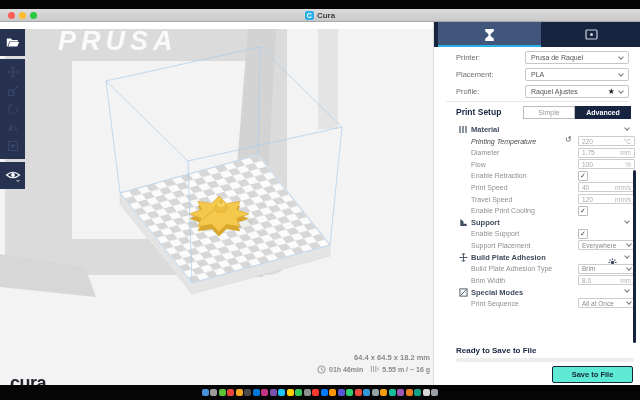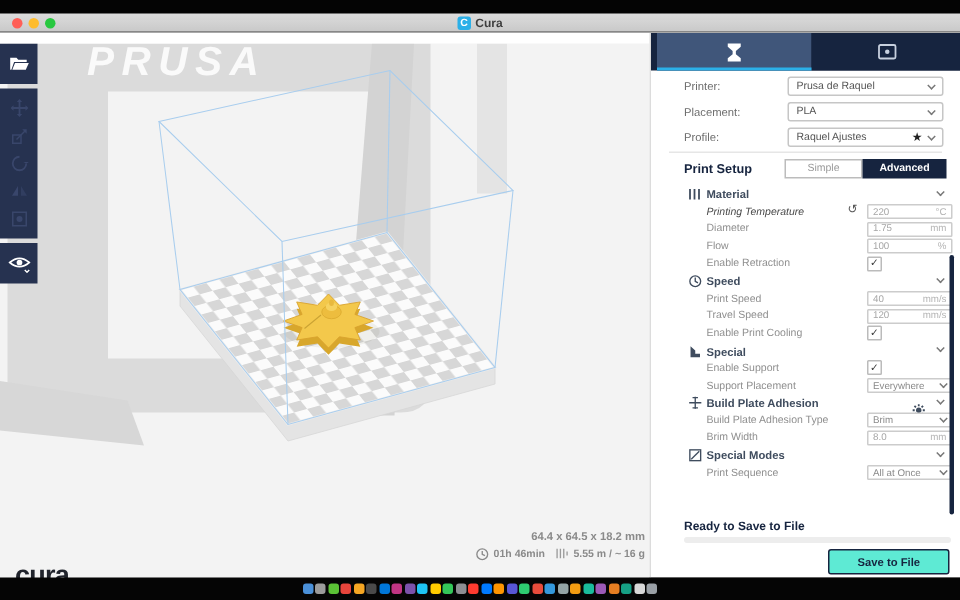--- a/index.html
+++ b/index.html
@@ -327,30 +327,20 @@
             <div class="sr-label">Flow</div>
             <div class="val-box">
               <div class="v">100</div>
               <div class="u">%</div>
             </div>
           </div>
           <div class="setting-row">
             <div class="sr-label">Enable Retraction</div>
             <div class="chk">✓</div>
           </div>
-          <div class="sec-header">
-            <div class="sec-icon">
-              <svg width="9" height="9" viewBox="0 0 10 10">
-                <circle cx="5" cy="5" r="4" fill="none" stroke="#3f4c5e"></circle>
-                <path d="M5,2.3 V5 L7,6.2" fill="none" stroke="#3f4c5e"></path>
-              </svg>
-            </div>
-            <div class="sec-title">Speed</div>
-            <div class="sec-caret caret"></div>
-          </div>
           <div class="setting-row">
             <div class="sr-label">Print Speed</div>
             <div class="val-box">
               <div class="v">40</div>
               <div class="u">mm/s</div>
             </div>
           </div>
           <div class="setting-row">
             <div class="sr-label">Travel Speed</div>
             <div class="val-box">
@@ -361,21 +351,21 @@
           <div class="setting-row">
             <div class="sr-label">Enable Print Cooling</div>
             <div class="chk">✓</div>
           </div>
           <div class="sec-header">
             <div class="sec-icon">
               <svg width="9" height="9" viewBox="0 0 10 10">
                 <path d="M1.5,1 L1.5,9 L8.5,9 L8.5,6.5 L5,6.5 L5,4 L1.5,1 Z" fill="#3f4c5e"></path>
               </svg>
             </div>
-            <div class="sec-title">Special</div>
+            <div class="sec-title">Support</div>
             <div class="sec-caret caret"></div>
           </div>
           <div class="setting-row">
             <div class="sr-label">Enable Support</div>
             <div class="chk">✓</div>
           </div>
           <div class="setting-row">
             <div class="sr-label">Support Placement</div>
             <div class="sel-box">
               <div class="v">Everywhere</div>

